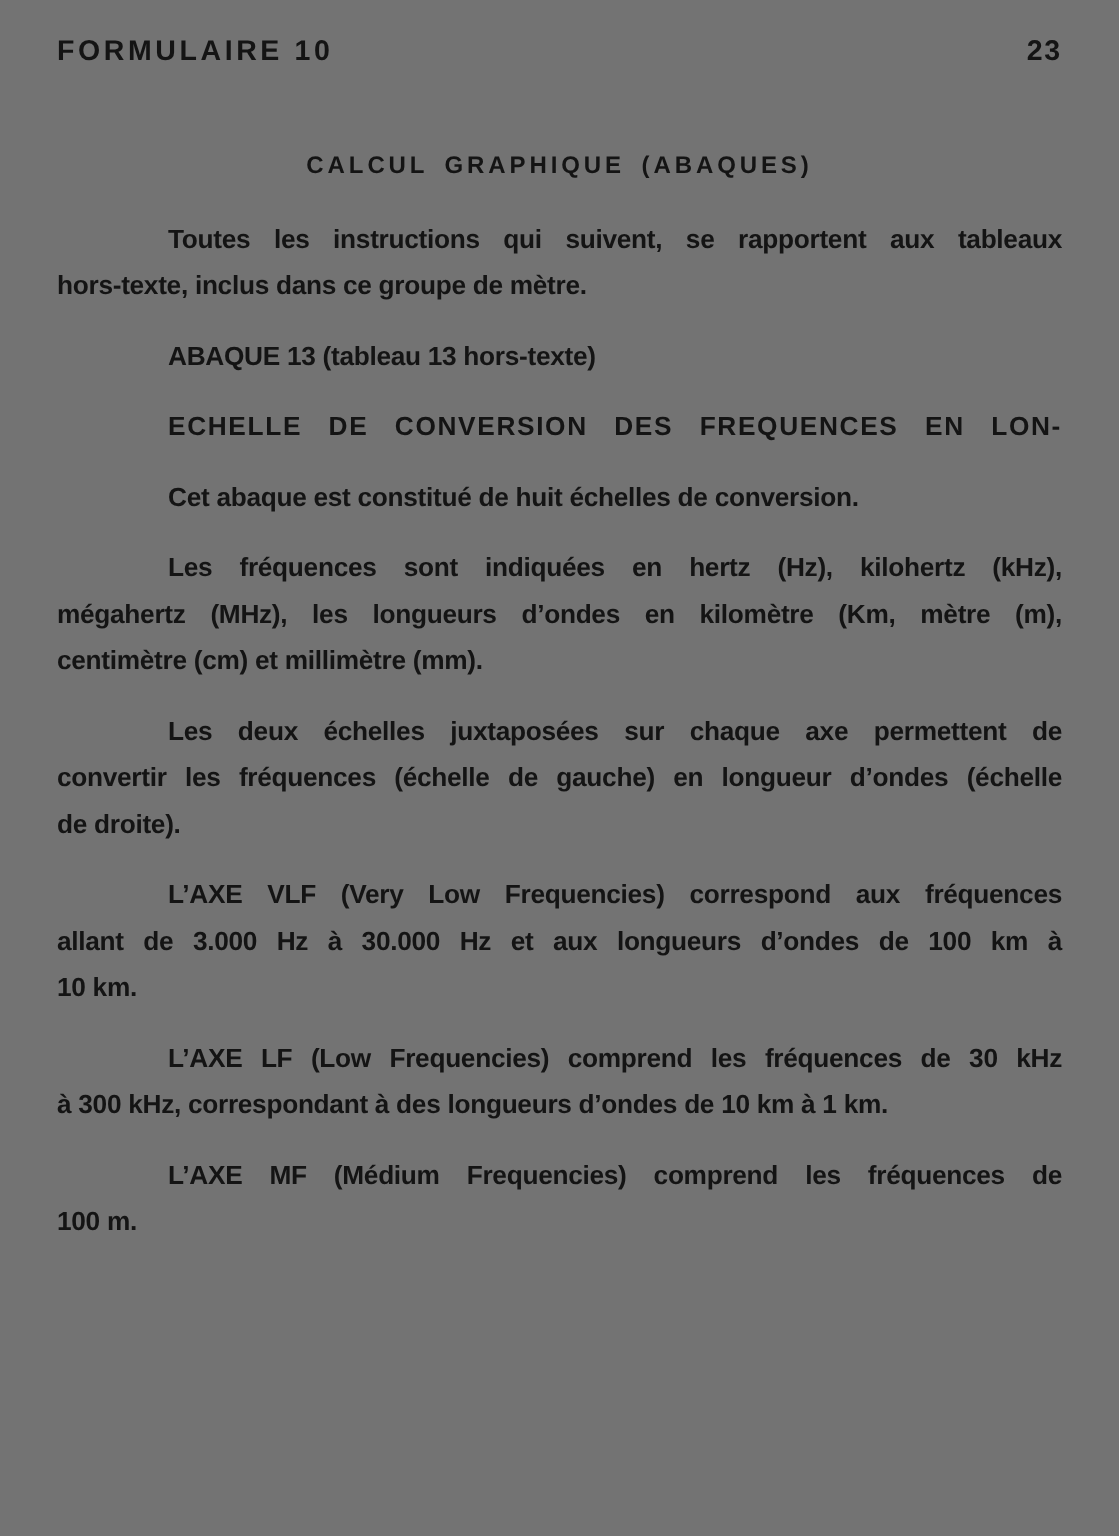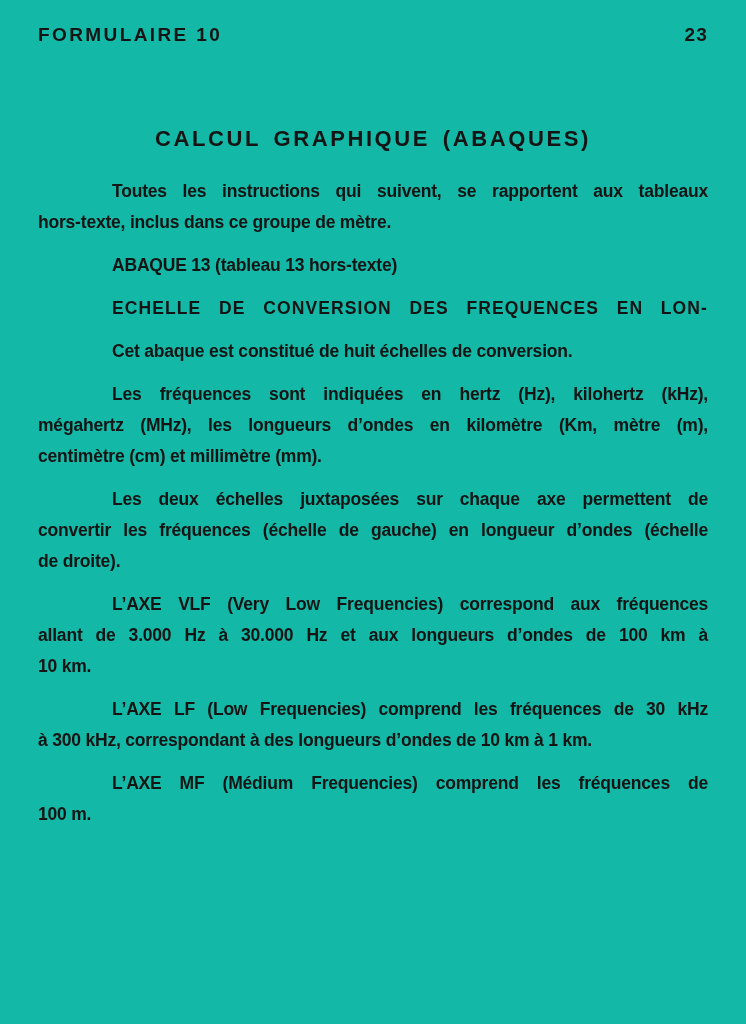--- a/index.html
+++ b/index.html
@@ -4,52 +4,52 @@
 <style>
   html, body { margin: 0; padding: 0; }
   body {
     width: 746px; height: 1024px;
     background: #f7f7f5;
     font-family: "Liberation Sans", sans-serif;
   }
   .page {
     box-sizing: border-box;
     width: 746px; height: 1024px;
-    background: #14b8a6;
+    background: #737373;
     color: #141414;
     padding: 24px 38px 0 38px;
     overflow: hidden;
     font-weight: 700;
   }
   .header {
     display: flex;
     justify-content: space-between;
     align-items: baseline;
     font-size: 19px;
     letter-spacing: 2.4px;
   }
   .page-number { letter-spacing: 1.2px; text-align: center; }
   .doc-title {
-    margin-top: 80px;
+    margin-top: 56px;
     text-align: center;
-    font-size: 22px;
+    font-size: 16px;
     letter-spacing: 2.6px;
     word-spacing: 4px;
   }
   .content { margin-top: 24px; }
   .paragraph { margin-top: 12px; }
   .paragraph:first-child { margin-top: 0; }
   .line {
     font-size: 17.5px;
     line-height: 31px;
     letter-spacing: -0.2px;
     text-align: justify;
     text-align-last: justify;
   }
-  .line.first { text-indent: 74px; }
+  .line.first { text-indent: 74px; margin-top: 16px; }
   .line.last { text-align-last: left; }
   
   .paragraph.spaced .line { letter-spacing: 1.1px; }
 </style>
 </head>
 <body>
 
 <div class="page">
   <div class="header">
     <span class="header-left">FORMULAIRE 10</span>

